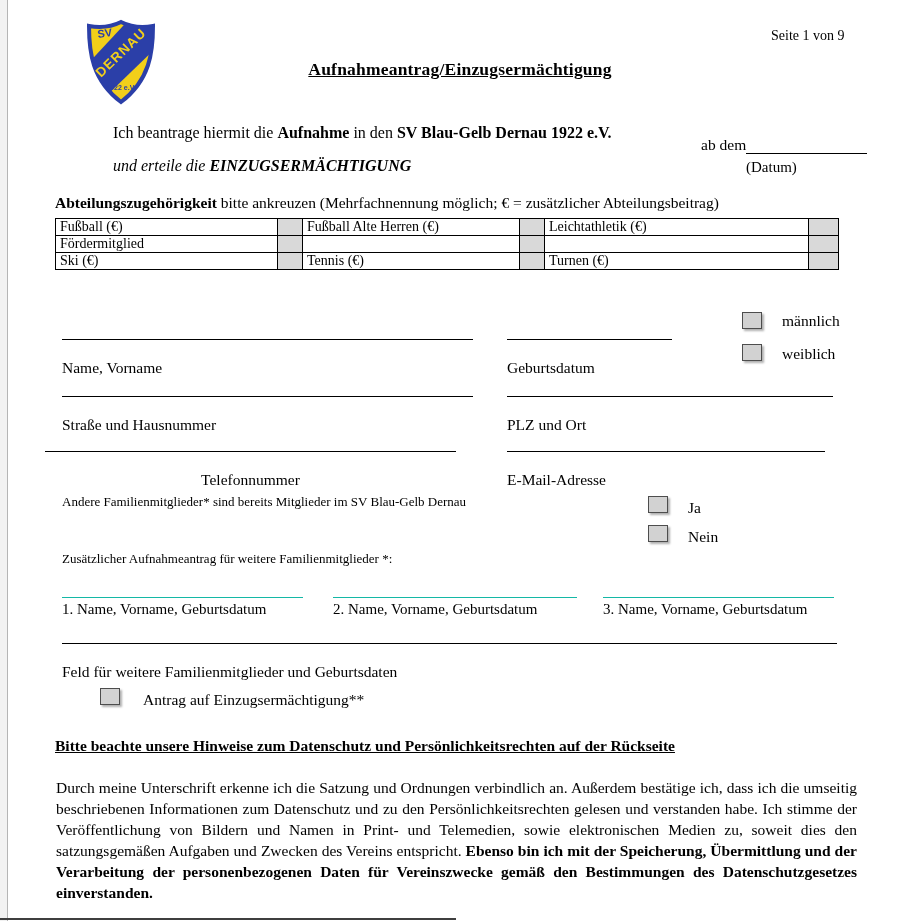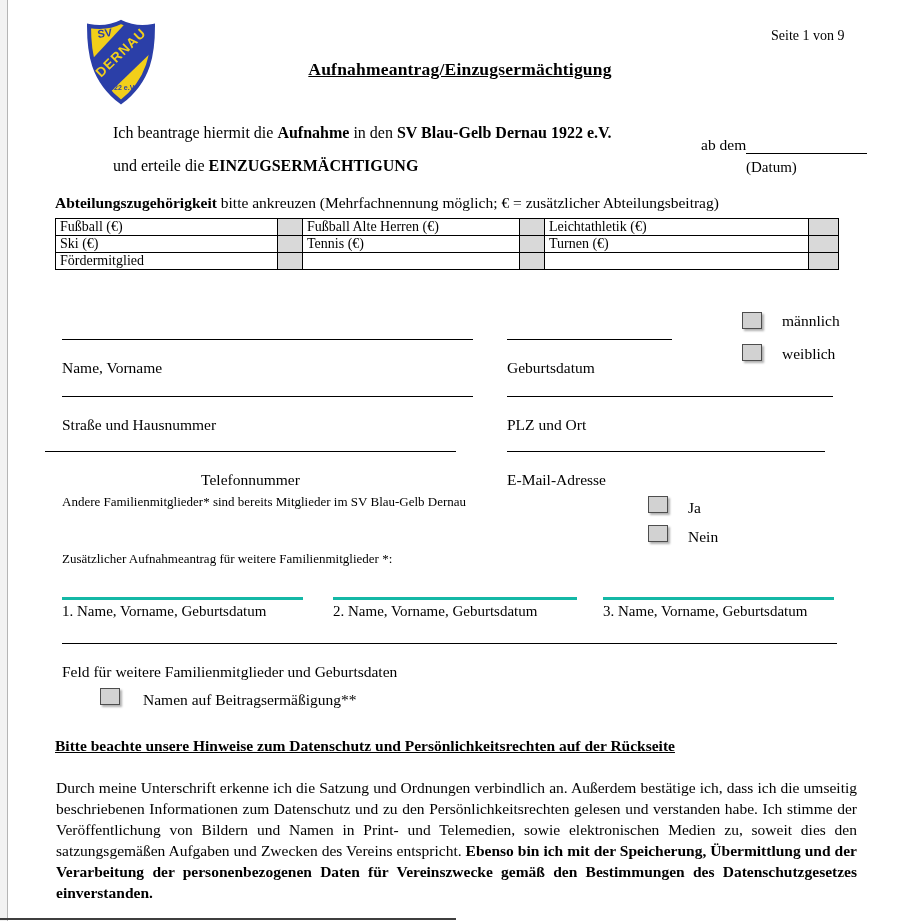--- a/index.html
+++ b/index.html
@@ -7,33 +7,33 @@
     width:912px;height:921px;position:relative;background:#ffffff;
     font-family:"Liberation Serif","DejaVu Serif",serif;color:#000;
     overflow:hidden;
   }
   .abs{position:absolute;}
   
   .gutter{left:0;top:0;width:7px;height:921px;background:#f2f2f2;border-right:1px solid #b5b5b5;}
   .page-indicator{left:771px;top:28px;font-size:14px;}
   .title{left:8px;right:0;top:59px;text-align:center;font-size:17.5px;font-weight:bold;text-decoration:underline;letter-spacing:.2px;}
   .line1{left:113px;top:124px;font-size:16px;white-space:nowrap;}
-  .line2{left:113px;top:157px;font-size:16px;white-space:nowrap;}
+  .line2{left:113px;top:157px;font-size:16px;white-space:nowrap;font-style:italic;}
   .abdem{left:701px;top:136px;width:166px;display:flex;font-size:15.5px;}
   .abdem .fill{flex:1;border-bottom:1px solid #000;}
   .datum{left:746px;top:159px;font-size:15px;}
   .dept-heading{left:55px;top:194px;font-size:15.5px;white-space:nowrap;}
   b,.b{font-weight:bold;}
 
   .dept-table{left:55px;top:218px;border-collapse:collapse;table-layout:fixed;}
   .dept-table td{border:1px solid #000;height:16px;font-size:14px;padding:0 4px;white-space:nowrap;overflow:hidden;}
   .dept-table td.gray{background:#d9d9d9;padding:0;}
 
   .field{border-top:1px solid #000;padding-top:19px;font-size:15.5px;}
-  .small-field{border-top:3px solid #14b8a6;padding-top:3px;font-size:15px;}
+  .small-field{border-top:1px solid #14b8a6;padding-top:3px;font-size:15px;}
   .checkbox{width:18px;height:15px;background:#d2d2d2;border:1px solid #4d4d4d;box-shadow:2px 2px 2px #b0b0b0;}
   .cb-label{font-size:15.5px;}
   .plain{font-size:13px;white-space:nowrap;}
   .notice{left:55px;top:737px;font-size:15.5px;font-weight:bold;text-decoration:underline;white-space:nowrap;}
   .legal{left:56px;top:777px;width:801px;font-size:15.5px;line-height:21px;text-align:justify;}
   .bottom-edge{left:0;top:918px;width:456px;height:2px;background:#3f3f3f;}
   svg text{font-family:"Liberation Sans","DejaVu Sans",sans-serif;}
 </style>
 </head>
 <body>
@@ -85,33 +85,33 @@
   <tbody>
       <tr>
     <td>Fußball (€)</td>
     <td class="gray"></td>
     <td>Fußball Alte Herren (€)</td>
     <td class="gray"></td>
     <td>Leichtathletik (€)</td>
     <td class="gray"></td>
   </tr>
   <tr>
+    <td>Fördermitglied</td>
+    <td class="gray"></td>
+    <td></td>
+    <td class="gray"></td>
+    <td></td>
+    <td class="gray"></td>
+  </tr>
+  <tr>
     <td>Ski (€)</td>
     <td class="gray"></td>
     <td>Tennis (€)</td>
     <td class="gray"></td>
     <td>Turnen (€)</td>
-    <td class="gray"></td>
-  </tr>
-  <tr>
-    <td>Fördermitglied</td>
-    <td class="gray"></td>
-    <td></td>
-    <td class="gray"></td>
-    <td></td>
     <td class="gray"></td>
   </tr>
 </tbody>
   </table>
 
 <div class="abs checkbox" style="left:742px;top:312px;"></div>
 <div class="abs cb-label" style="left:782px;top:312px;">männlich</div>
 <div class="abs checkbox" style="left:742px;top:344px;"></div>
 <div class="abs cb-label" style="left:782px;top:345px;">weiblich</div>
 
@@ -130,19 +130,19 @@
 
 <div class="abs plain" style="left:62px;top:551px;">Zusätzlicher Aufnahmeantrag für weitere Familienmitglieder *:</div>
 
 <div class="abs small-field" style="left:62px;top:597px;width:241px;"><span>1. Name, Vorname, Geburtsdatum</span></div>
 <div class="abs small-field" style="left:333px;top:597px;width:244px;"><span>2. Name, Vorname, Geburtsdatum</span></div>
 <div class="abs small-field" style="left:603px;top:597px;width:231px;"><span>3. Name, Vorname, Geburtsdatum</span></div>
 
 <div class="abs field" style="left:62px;top:643px;width:775px;"><span>Feld für weitere Familienmitglieder und Geburtsdaten</span></div>
 
 <div class="abs checkbox" style="left:100px;top:688px;"></div>
-<div class="abs cb-label" style="left:143px;top:691px;">Namen auf Beitragsermäßigung**</div>
+<div class="abs cb-label" style="left:143px;top:691px;">Antrag auf Einzugsermächtigung**</div>
 
 <div class="abs notice">Bitte beachte unsere Hinweise zum Datenschutz und Persönlichkeitsrechten auf der Rückseite</div>
 
 <div class="abs legal"><span>Durch meine Unterschrift erkenne ich die Satzung und Ordnungen verbindlich an. Außerdem bestätige ich, dass ich die umseitig beschriebenen Informationen zum Datenschutz und zu den Persönlichkeitsrechten gelesen und verstanden habe. Ich stimme der Veröffentlichung von Bildern und Namen in Print- und Telemedien, sowie elektronischen Medien zu, soweit dies den satzungsgemäßen Aufgaben und Zwecken des Vereins entspricht. </span><b>Ebenso bin ich mit der Speicherung, Übermittlung und der Verarbeitung der personenbezogenen Daten für Vereinszwecke gemäß den Bestimmungen des Datenschutzgesetzes einverstanden.</b></div>
 
 <div class="abs bottom-edge"></div>
 
 </body></html>

